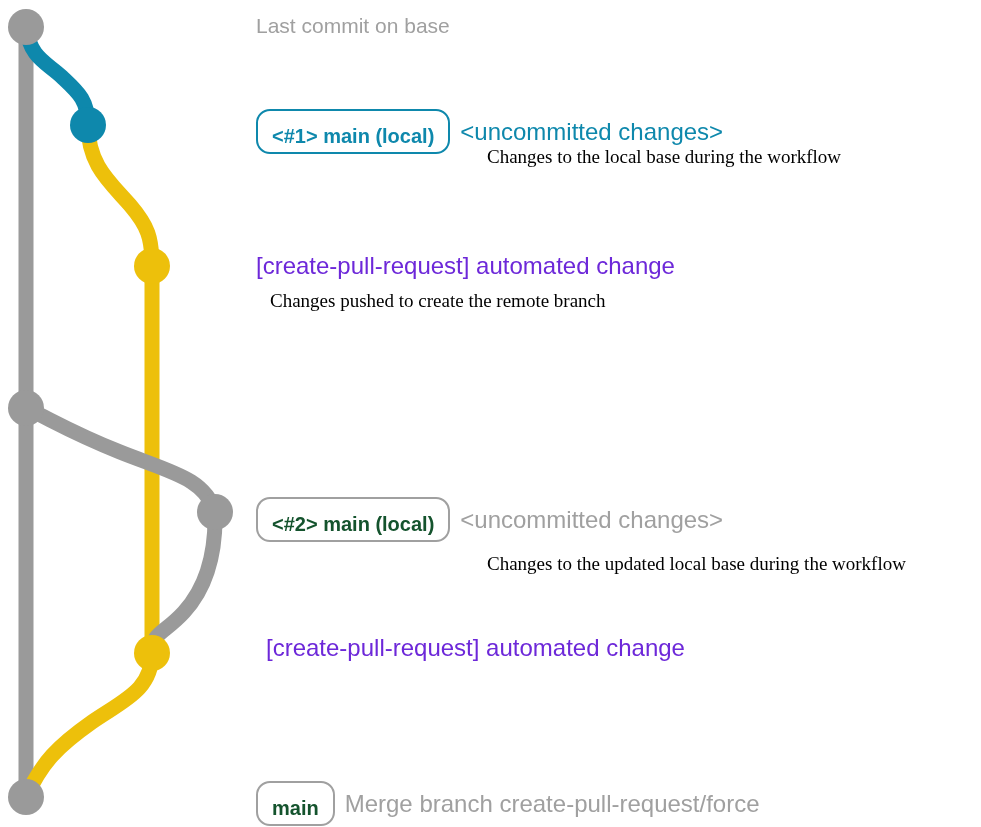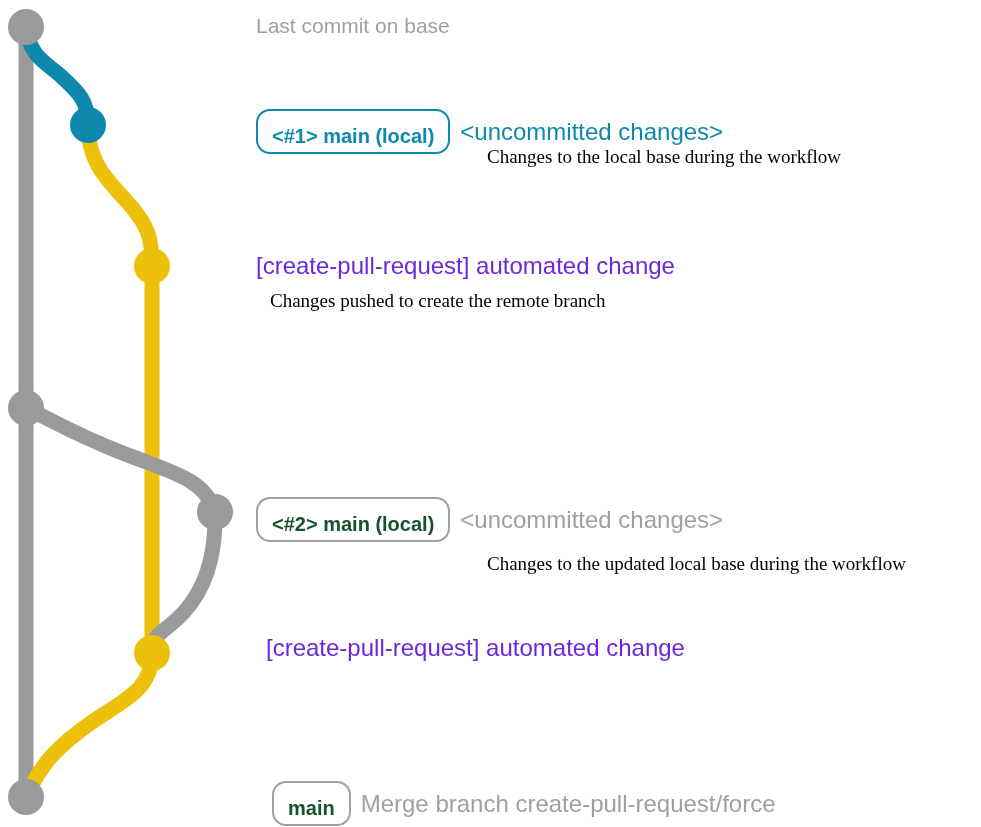--- a/index.html
+++ b/index.html
@@ -136,18 +136,18 @@
   <div class="row" style="left:256px; top:497px;">
     <span class="pill gray">&lt;#2&gt; main (local)</span>
     <span class="subject gray gap-8">&lt;uncommitted changes&gt;</span>
   </div>
   <div class="desc" style="left:487px; top:534px;margin-top:19px;">Changes to the updated local base during the workflow</div>
 
   <div class="row" style="left:256px; top:637px;">
     <span class="subject yellow gap-8">[create-pull-request] automated change</span>
   </div>
 
-  <div class="row" style="left:256px; top:781px;margin-left:16px;">
+  <div class="row" style="left:256px; top:781px;">
     <span class="pill gray">main</span>
     <span class="subject gray gap-8">Merge branch create-pull-request/force</span>
   </div>
 
 </div>
 
 </body></html>

